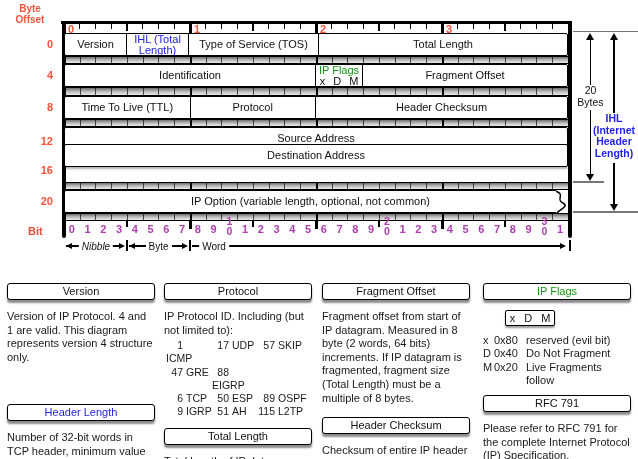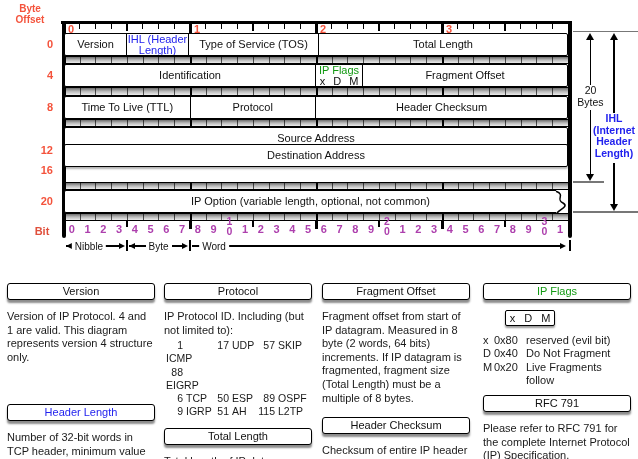--- a/index.html
+++ b/index.html
@@ -21,21 +21,21 @@
          text-align:center;font-size:11px;line-height:11px;color:#111;
          border-right:1.5px solid #000;overflow:hidden;}
   .field:last-child{border-right:none;}
   .wavy-svg{position:absolute;top:-1.5px;right:-13px;}
   .sep{position:absolute;left:64px;width:504px;height:8.4px;
        border-top:1px solid #000;border-bottom:1px solid #000;
        background-image:
          repeating-linear-gradient(90deg,#000 0 2px,transparent 2px 126px),
          repeating-linear-gradient(90deg,rgba(0,0,0,.65) 0 1px,transparent 1px 15.75px),
          linear-gradient(180deg,#6e6e6e,#b9b9b9 48%,#ececec);}
-  .bit-label{position:absolute;left:28px;top:225px;width:28px;text-align:center;
+  .bit-label{position:absolute;left:28px;top:225px;width:28px;text-align:left;
              font-size:11px;font-weight:600;color:#e0503c;}
   .bn1{position:absolute;top:223px;transform:translateX(-50%);
        font-size:11px;color:#ad3fad;font-weight:600;}
   .bn2{position:absolute;top:217px;transform:translateX(-50%);display:flex;
        flex-direction:column;align-items:center;font-size:10.5px;line-height:9.6px;
        color:#ad3fad;font-weight:600;}
   .gline{position:absolute;top:245px;height:1.5px;background:#000;}
   .gbar{position:absolute;top:240px;width:2px;height:11px;background:#000;}
   .glabel{position:absolute;top:246px;transform:translate(-50%,-50%);background:#fff;
           padding:0 3px;font-size:10px;color:#111;white-space:nowrap;}
@@ -68,21 +68,21 @@
 </style>
 </head>
 <body>
 
 <div class="stage">
   <div class="bo-label">Byte Offset</div>
   <div id="offsets">
       <div class="offnum" style="top: 38px;">0</div>
       <div class="offnum" style="top: 69.4px;">4</div>
       <div class="offnum" style="top: 100.8px;">8</div>
-      <div class="offnum" style="top: 144px;">12</div>
+      <div class="offnum" style="top: 135px;">12</div>
       <div class="offnum" style="top: 163.6px;">16</div>
       <div class="offnum" style="top: 195px;">20</div>
     </div>
 
   <div class="ruler-top"></div>
   <div id="topticks">
       <div class="tick" style="left: 79.3px; top: 23px; width: 1px; height: 5.5px;"></div>
       <div class="tick" style="left: 95px; top: 23px; width: 1px; height: 5.5px;"></div>
       <div class="tick" style="left: 110.8px; top: 23px; width: 1px; height: 5.5px;"></div>
       <div class="tick" style="left: 126px; top: 23px; width: 2px; height: 8px;"></div>
@@ -123,21 +123,21 @@
 
   <div class="vedge" style="left:61.5px"></div>
   <div class="vedge" style="left:568px"></div>
 
   <div id="rows">
       <div class="frow" style="top: 33px; width: 504px;">
         <div class="field" style="width: 63px;">
           <div>Version</div>
         </div>
         <div class="field" style="width: 63px;">
-          <div style="color: rgb(34, 34, 238);">IHL (Header Length)</div>
+          <div style="color: rgb(34, 34, 238);">IHL (Total Length)</div>
         </div>
         <div class="field" style="width: 132px;">
           <div>Type of Service (TOS)</div>
         </div>
         <div class="field" style="width: 252px;">
           <div>Total Length</div>
         </div>
       </div>
       <div class="sep" style="top: 56px;"></div>
       <div class="frow" style="top: 64.4px; width: 504px;">
@@ -238,21 +238,21 @@
       <div class="tick" style="left: 252px; top: 221px; width: 2px; height: 6px;"></div>
       <div class="tick" style="left: 314.5px; top: 221px; width: 3px; height: 8px;"></div>
       <div class="tick" style="left: 378px; top: 221px; width: 2px; height: 6px;"></div>
       <div class="tick" style="left: 440.5px; top: 221px; width: 3px; height: 8px;"></div>
       <div class="tick" style="left: 504px; top: 221px; width: 2px; height: 6px;"></div>
     </div>
   <div id="groups">
       <div class="gline" style="left: 66px; width: 57px;"></div>
       <div class="ah ah-l" style="left: 66px;"></div>
       <div class="ah ah-r" style="left: 119px;"></div>
-      <div class="glabel" style="left: 89px;">Nibble</div>
+      <div class="glabel" style="left: 96px; font-style: italic;">Nibble</div>
       <div class="gbar" style="left: 126px;"></div>
       <div class="gline" style="left: 129px; width: 57px;"></div>
       <div class="ah ah-l" style="left: 129px;"></div>
       <div class="ah ah-r" style="left: 182px;"></div>
       <div class="glabel" style="left: 158.5px;">Byte</div>
       <div class="gbar" style="left: 189px;"></div>
       <div class="gline" style="left: 192px; width: 372px;"></div>
       <div class="ah ah-r" style="left: 560px;"></div>
       <div class="gbar" style="left: 569px;"></div>
       <div class="glabel" style="left: 214px;">Word</div>
@@ -284,20 +284,21 @@
       <div class="pcol" style="left: 164px;">
         <div class="ptitle">Protocol</div>
         <div class="pbody" style="margin-bottom: 0px;">IP Protocol ID.  Including (but not limited to):</div>
         <div class="ptable">
           <div class="ptr">
             <div><div class="ptn">1</div>ICMP</div>
             <div><div class="ptn">17</div>UDP</div>
             <div><div class="ptn">57</div>SKIP</div>
           </div>
           <div class="ptr">
+            <div><div class="ptn">47</div>GRE</div>
             <div><div class="ptn">88</div>EIGRP</div>
           </div>
           <div class="ptr">
             <div><div class="ptn">6</div>TCP</div>
             <div><div class="ptn">50</div>ESP</div>
             <div><div class="ptn">89</div>OSPF</div>
           </div>
           <div class="ptr">
             <div><div class="ptn">9</div>IGRP</div>
             <div><div class="ptn">51</div>AH</div>

